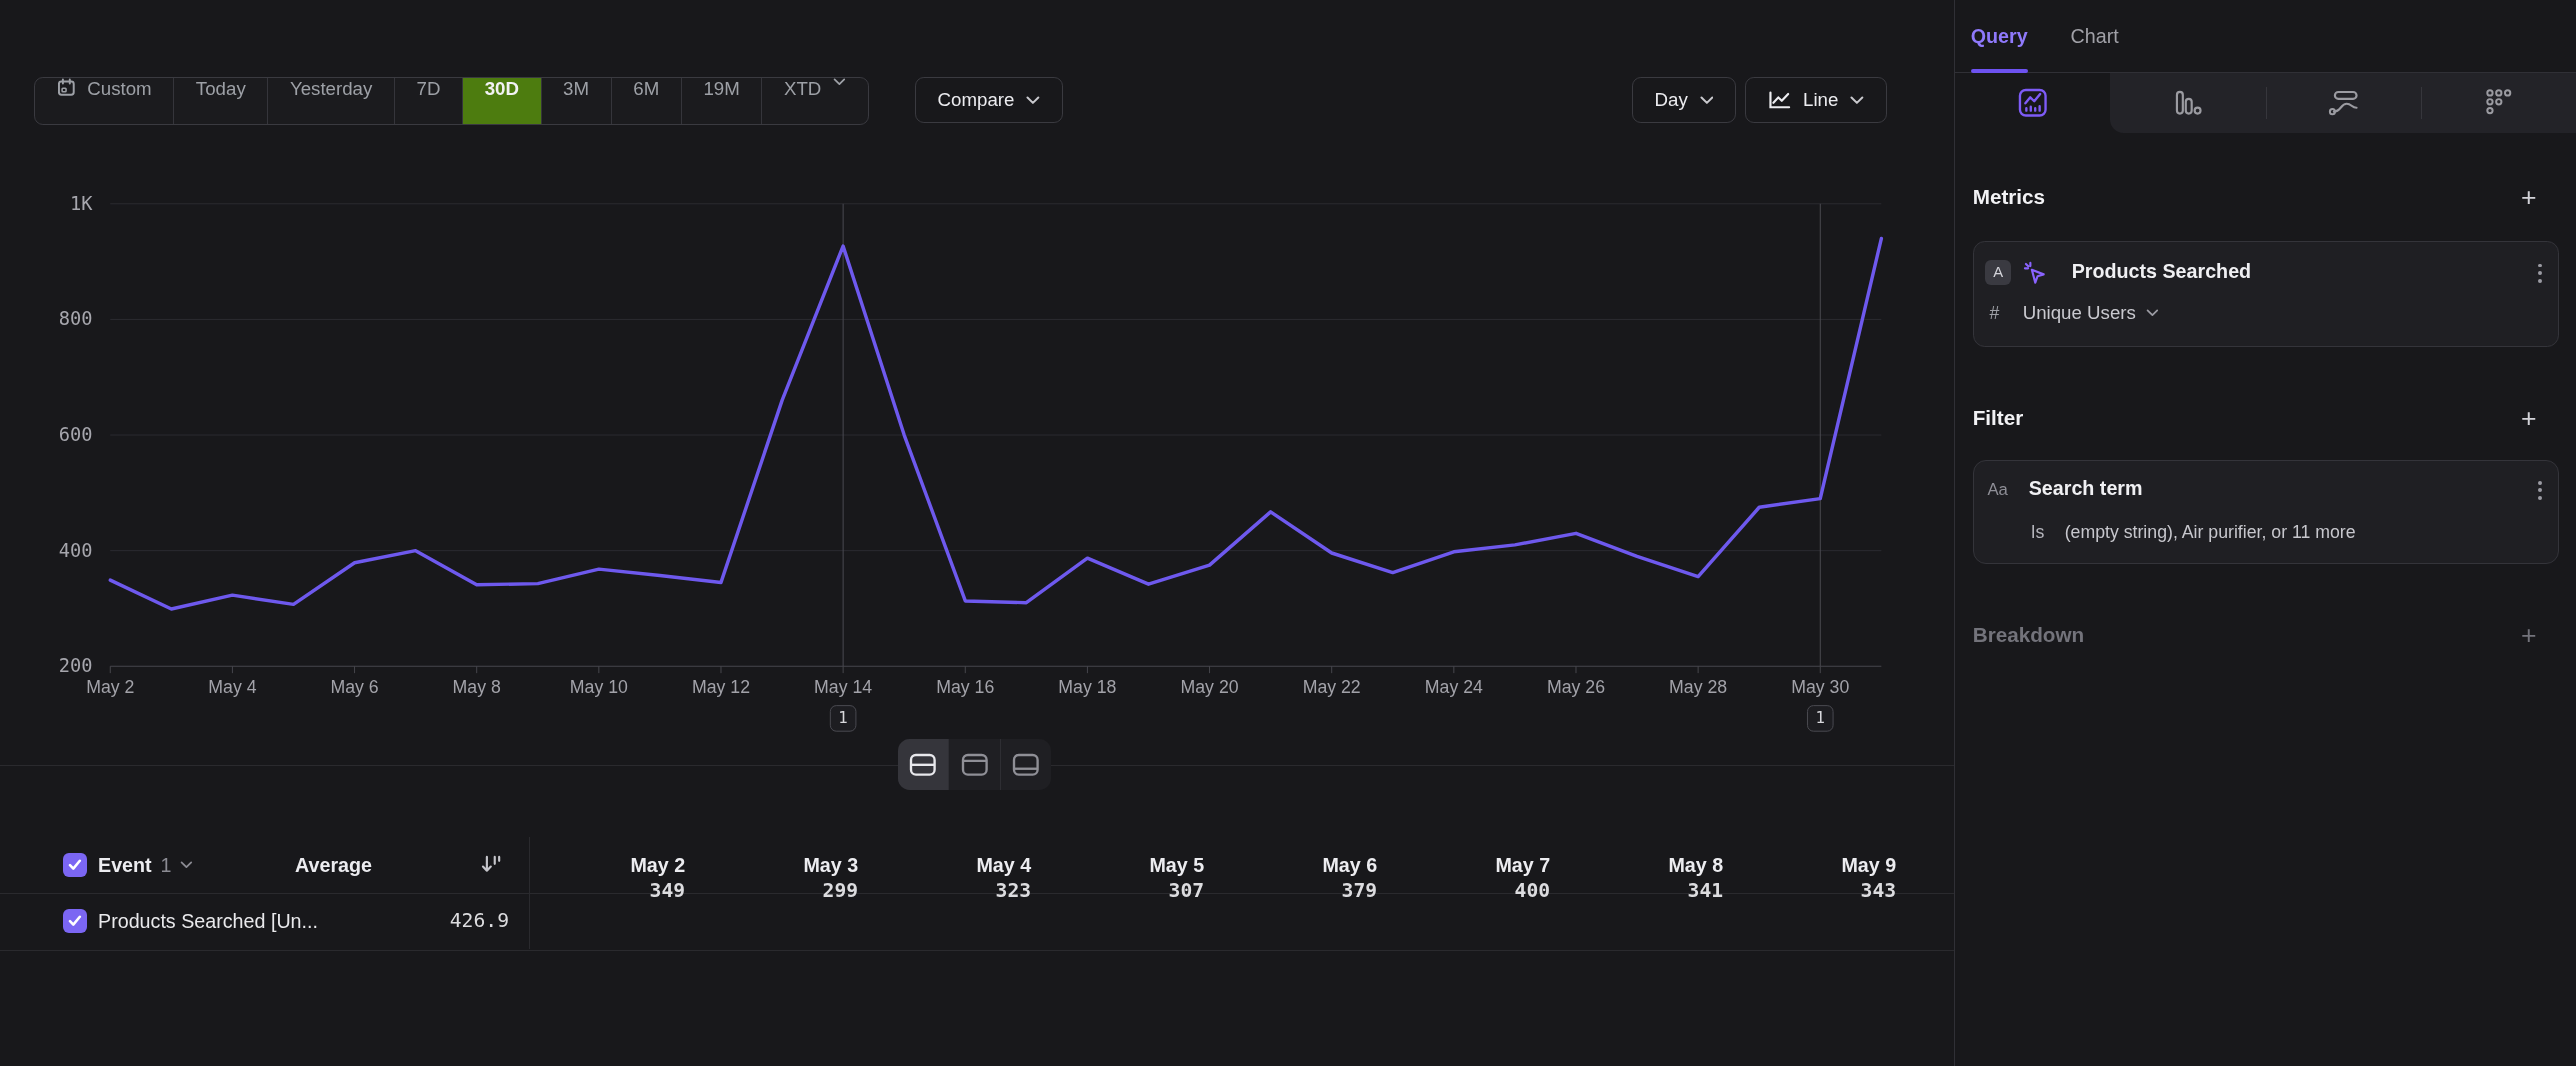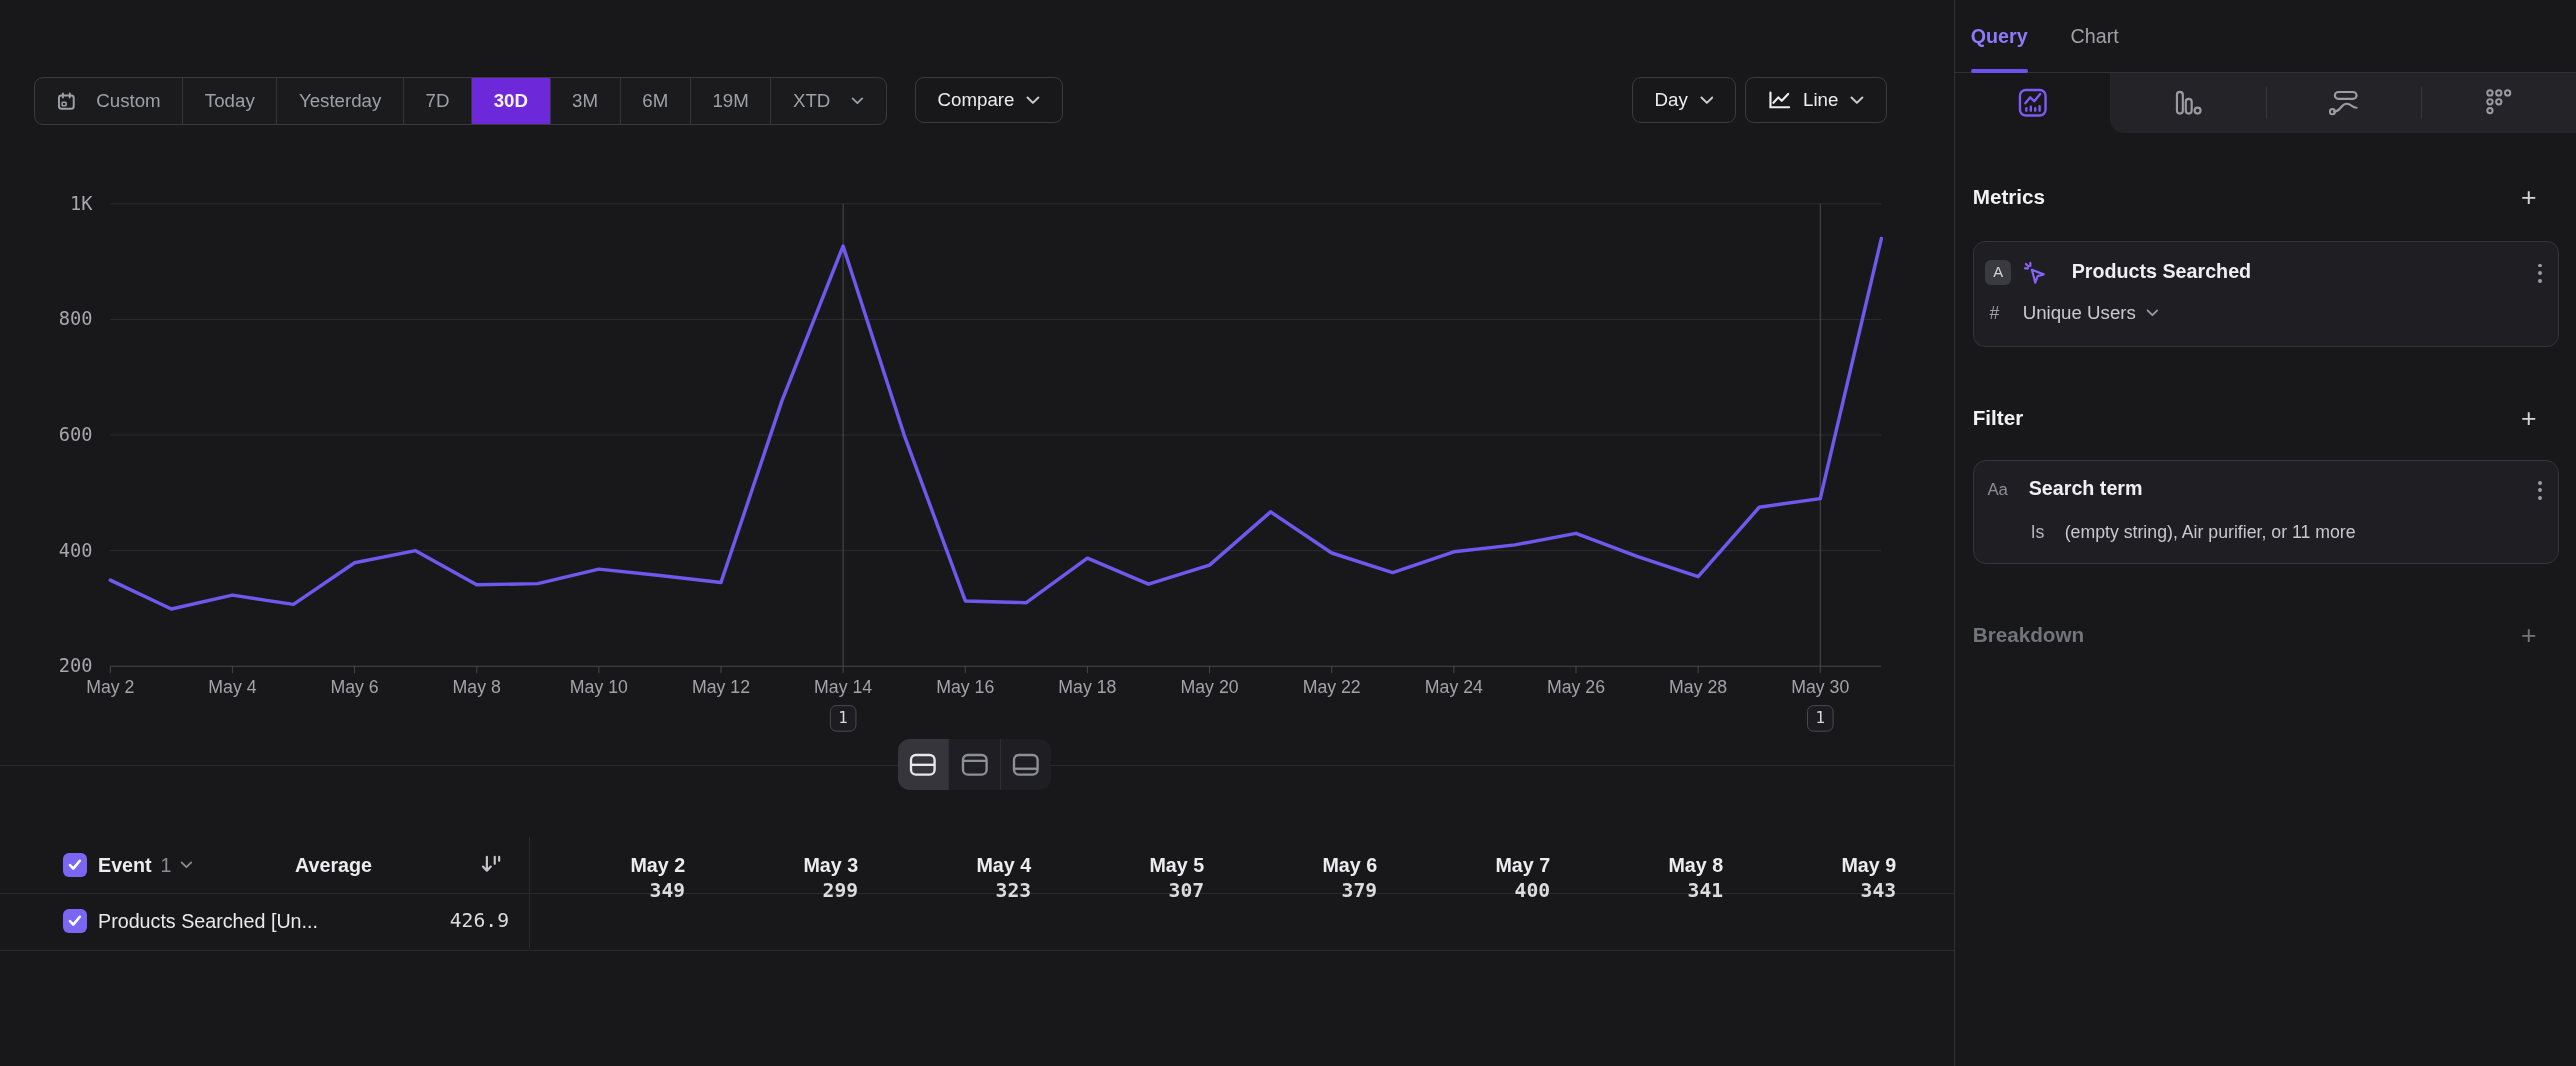--- a/index.html
+++ b/index.html
@@ -4,24 +4,24 @@
 <style>
   html,body{margin:0;padding:0;background:#17171a;}
   #page{position:relative;width:2576px;height:1067px;background:#18181b;overflow:hidden;
         font-family:"Liberation Sans",sans-serif;color:#ececf0;}
   .mono{font-family:"DejaVu Sans Mono",monospace;}
   .abs{position:absolute;}
 
   
   .seg-group{position:absolute;left:34px;top:77px;height:46px;display:flex;align-items:stretch;
              border:1px solid #3a3a40;border-radius:8.9px;overflow:hidden;background:#1b1b1e;}
-  .seg{display:flex;align-items:center;gap:21px;padding:0 21.6px;font-size:18.7px;color:#9da0a6;
+  .seg{display:flex;gap:12px;padding:0 21.6px;font-size:18.7px;color:#9da0a6;
        border-left:1px solid #35353b;cursor:pointer;white-space:nowrap;}
   .seg:first-child{border-left:none;}
-  .seg.active{background:#6d28d9;color:#f2f2f4;font-weight:700;}
+  .seg.active{background:#4d7c0f;color:#f2f2f4;font-weight:700;}
   .btn{position:absolute;top:77px;height:46px;display:flex;align-items:center;gap:11.8px;
        padding:0 21.6px;border:1px solid #3a3a40;border-radius:8.9px;font-size:18.7px;color:#ececf0;
        box-sizing:border-box;cursor:pointer;}
   .chev{flex:0 0 auto;}
 
   
   .legend{position:absolute;left:0;top:161px;width:1954px;display:flex;justify-content:center;
           align-items:center;gap:10.8px;}
   .legend-swatch{width:14.8px;height:14.8px;border-radius:3.9px;background:#6e59ee;}
   .legend-label{font-size:18.7px;color:#c9c9ce;}

